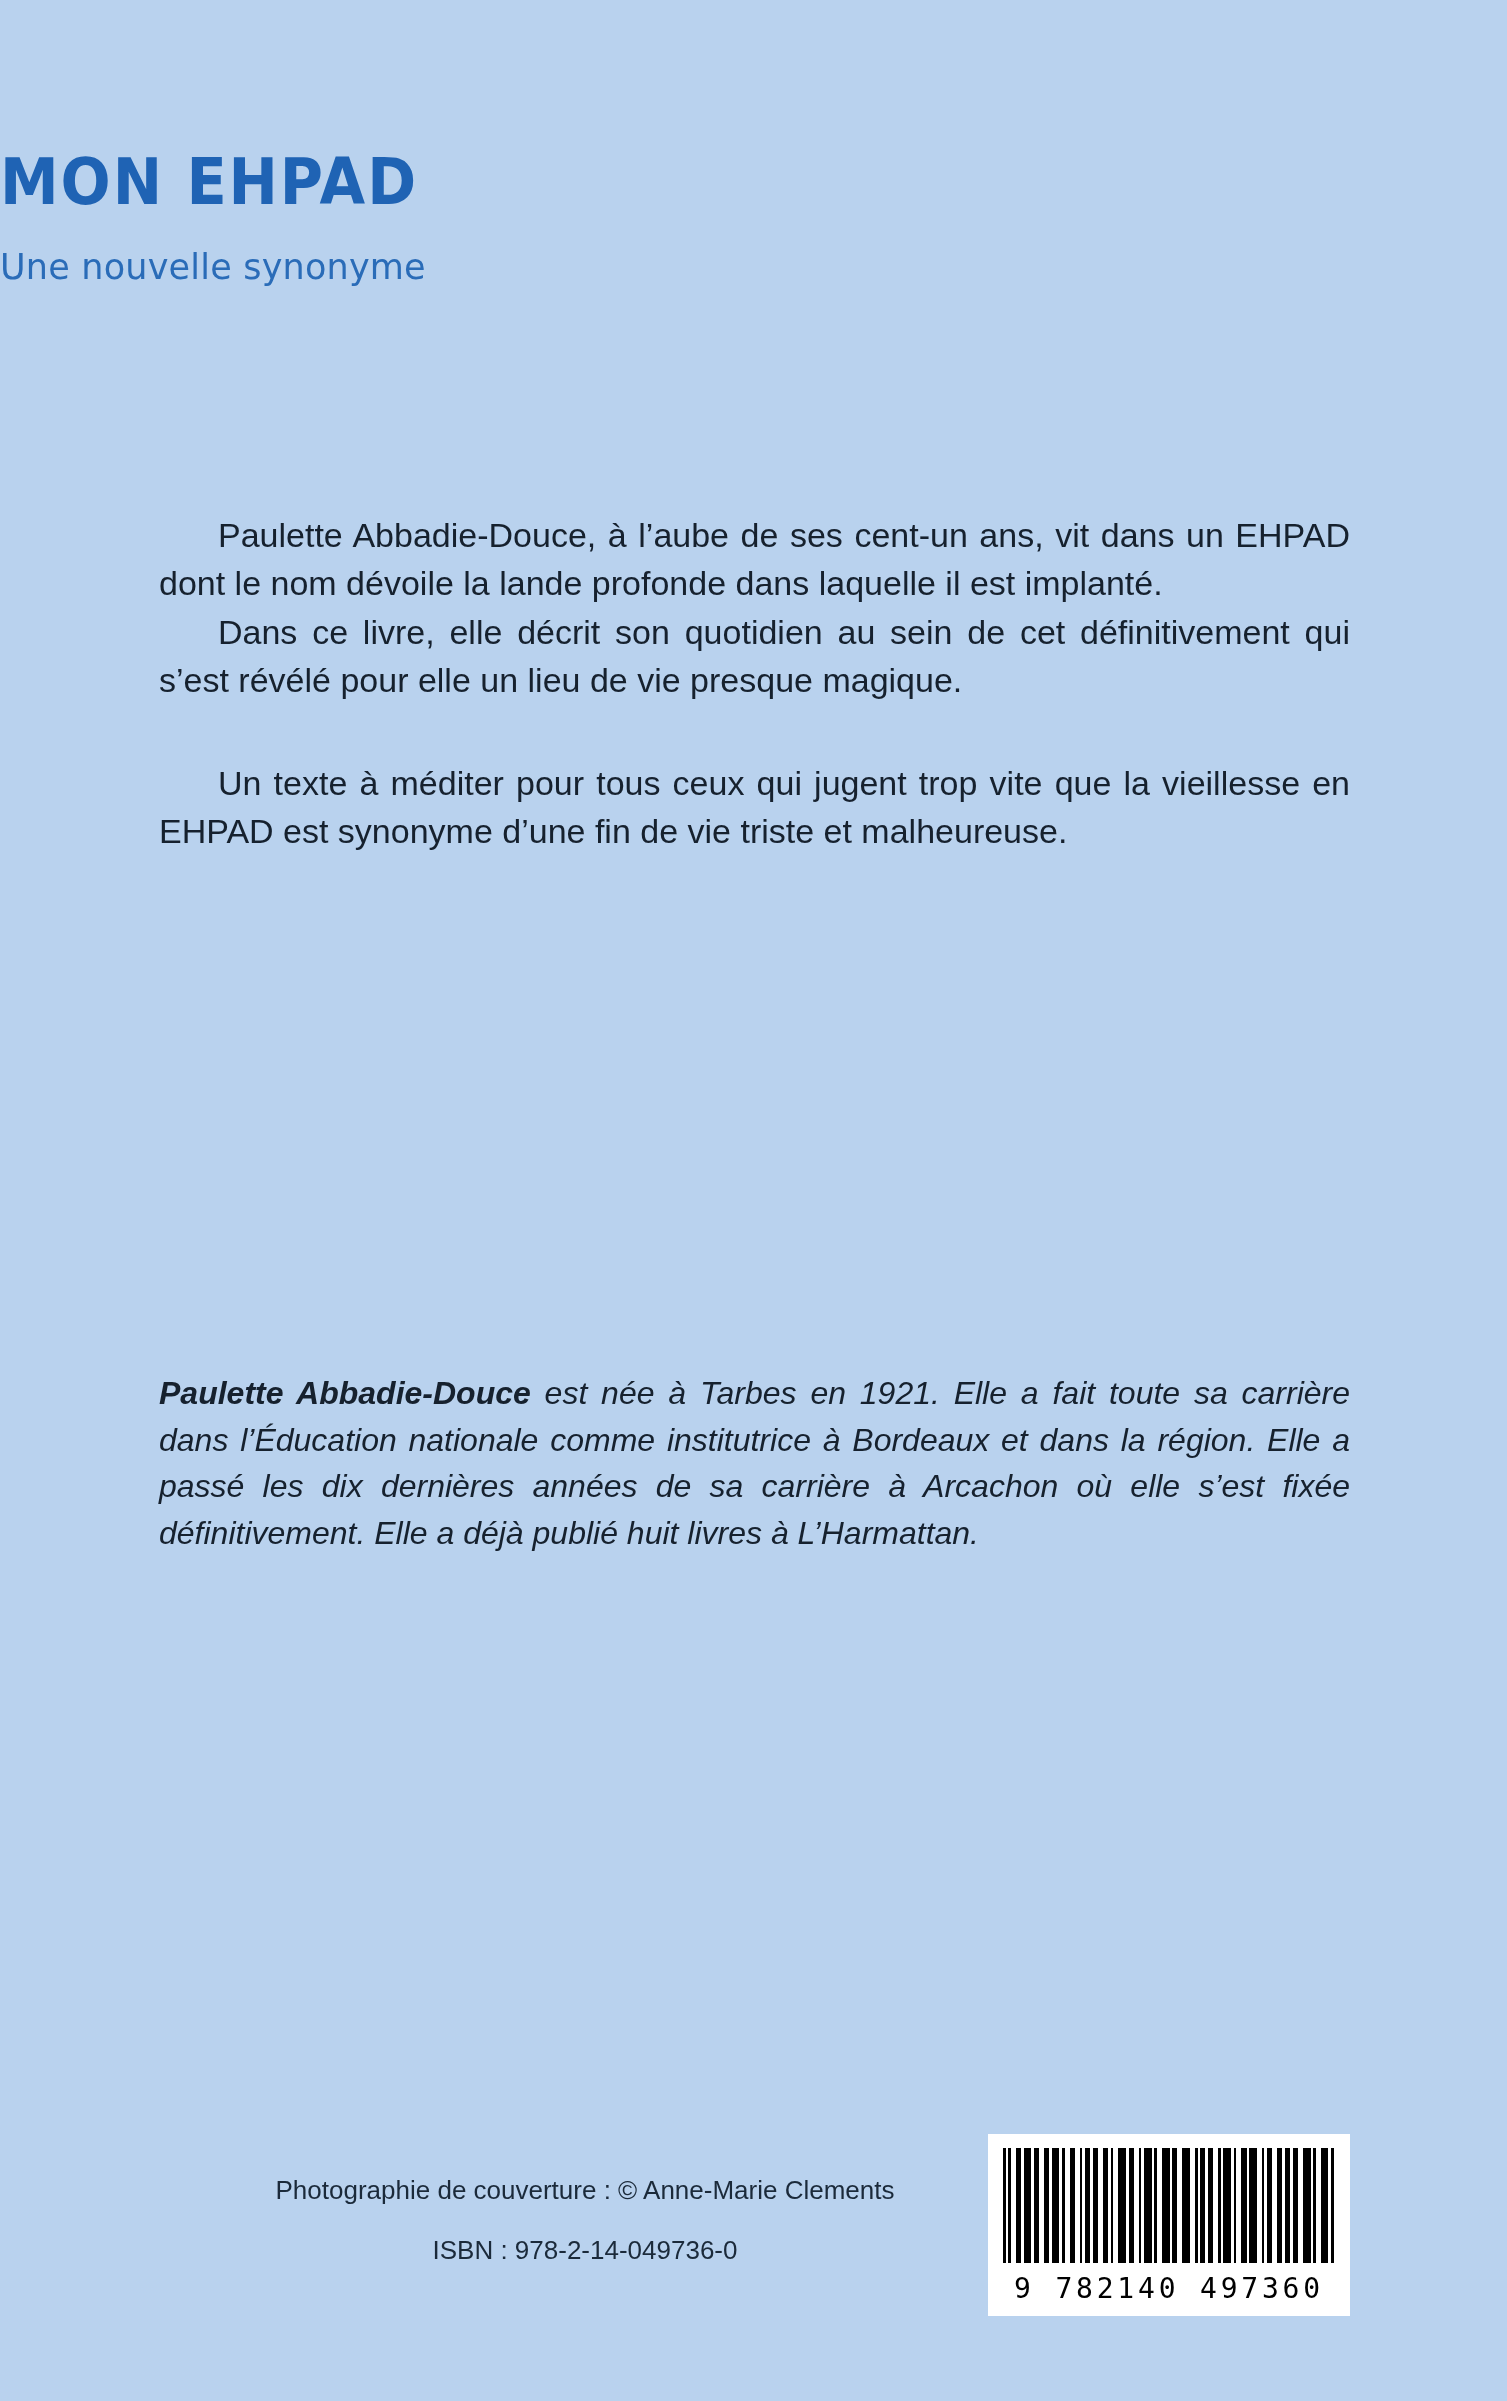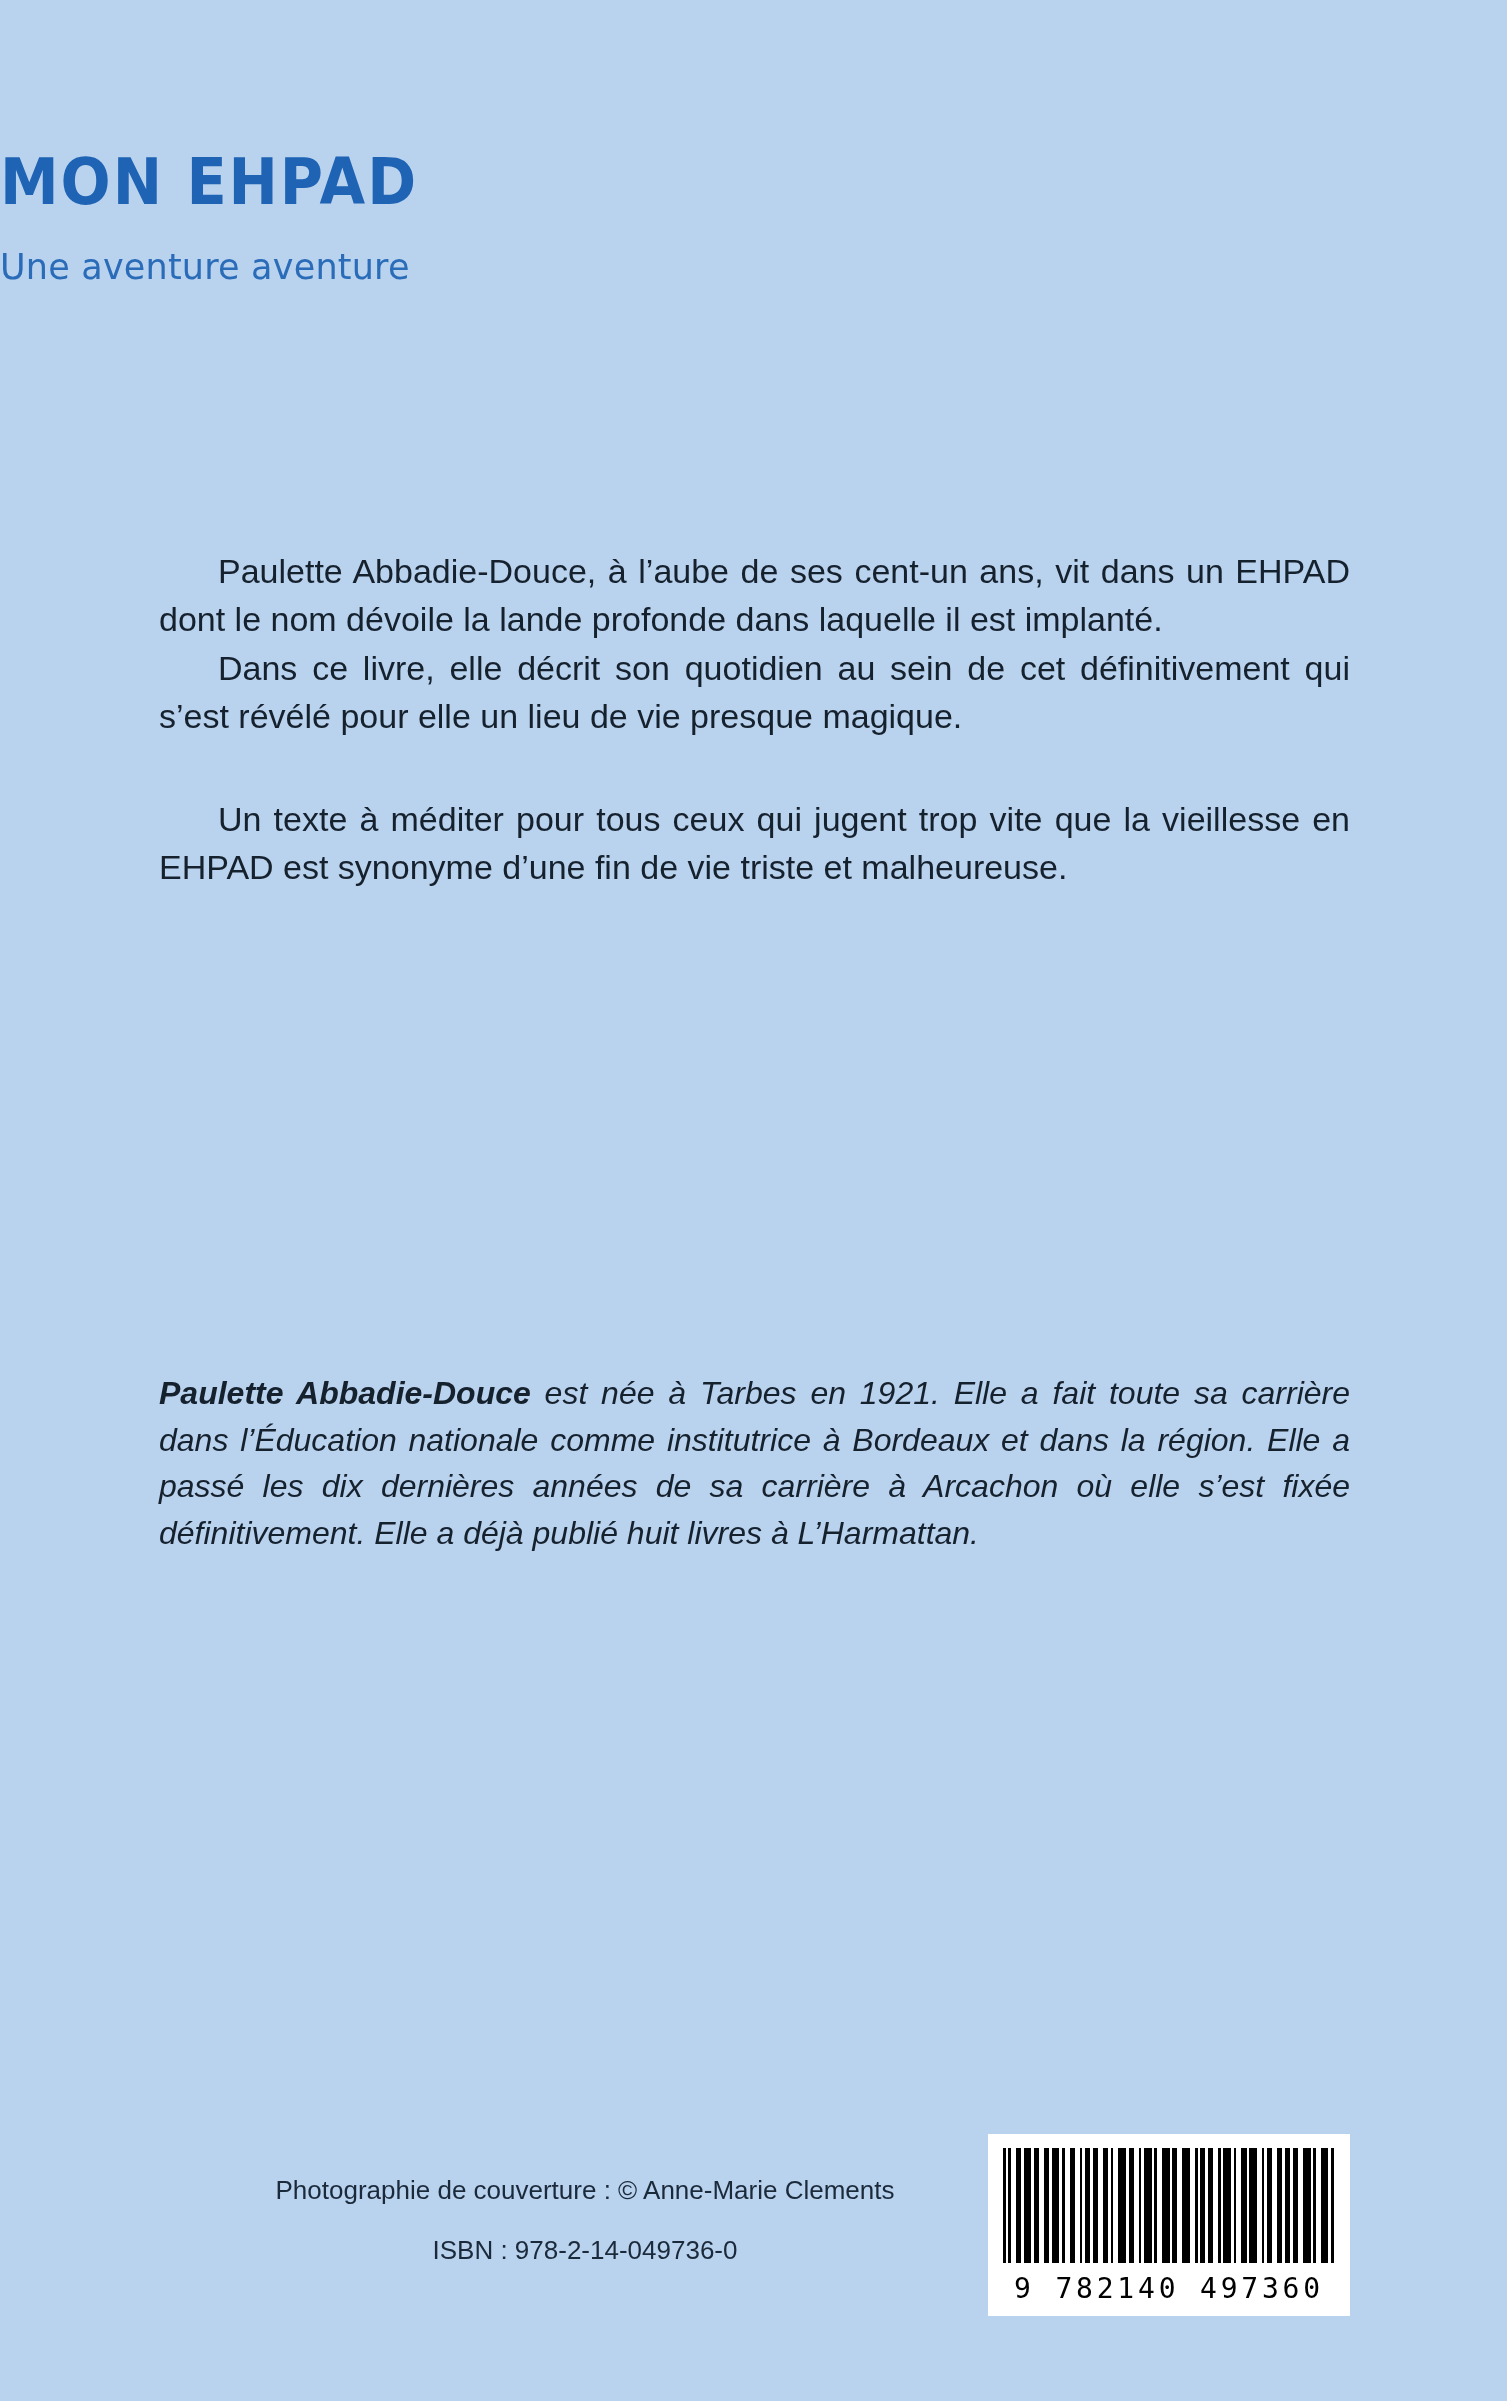--- a/index.html
+++ b/index.html
@@ -51,21 +51,20 @@
   .blurb {
     position: absolute;
     top: 511px;
     left: 159px;
     width: 1191px;
     font-size: 34px;
     line-height: 1.42;
     color: #16212e;
     text-align: justify;
     text-justify: inter-word;
-    margin-top: 36px;
   }
   .blurb p {
     margin: 0;
     text-indent: 59px;
   }
   .blurb p.gap-before {
     margin-top: 55px;
   }
 
   
@@ -145,21 +144,21 @@
     color: #000;
   }
 </style>
 </head>
 <body>
 
 <div class="page">
 
   <div class="title-block">
     <div class="book-title">MON EHPAD</div>
-    <div class="book-subtitle">Une aventure aventure</div>
+    <div class="book-subtitle">Une nouvelle synonyme</div>
   </div>
 
   <div class="blurb">
     <p>Paulette Abbadie-Douce, à l’aube de ses cent-un ans, vit dans un EHPAD dont le nom dévoile la lande profonde dans laquelle il est implanté.</p>
     <p>Dans ce livre, elle décrit son quotidien au sein de cet définitivement qui s’est révélé pour elle un lieu de vie presque magique.</p>
     <p class="gap-before">Un texte à méditer pour tous ceux qui jugent trop vite que la vieillesse en EHPAD est synonyme d’une fin de vie triste et malheureuse.</p>
   </div>
 
   <div class="bio">
     <span class="bio-name">Paulette Abbadie-Douce</span><span> est née à Tarbes en 1921. Elle a fait toute sa carrière dans l’Éducation nationale comme institutrice à Bordeaux et dans la région. Elle a passé les dix dernières années de sa carrière à Arcachon où elle s’est fixée définitivement. Elle a déjà publié huit livres à L’Harmattan.</span>

